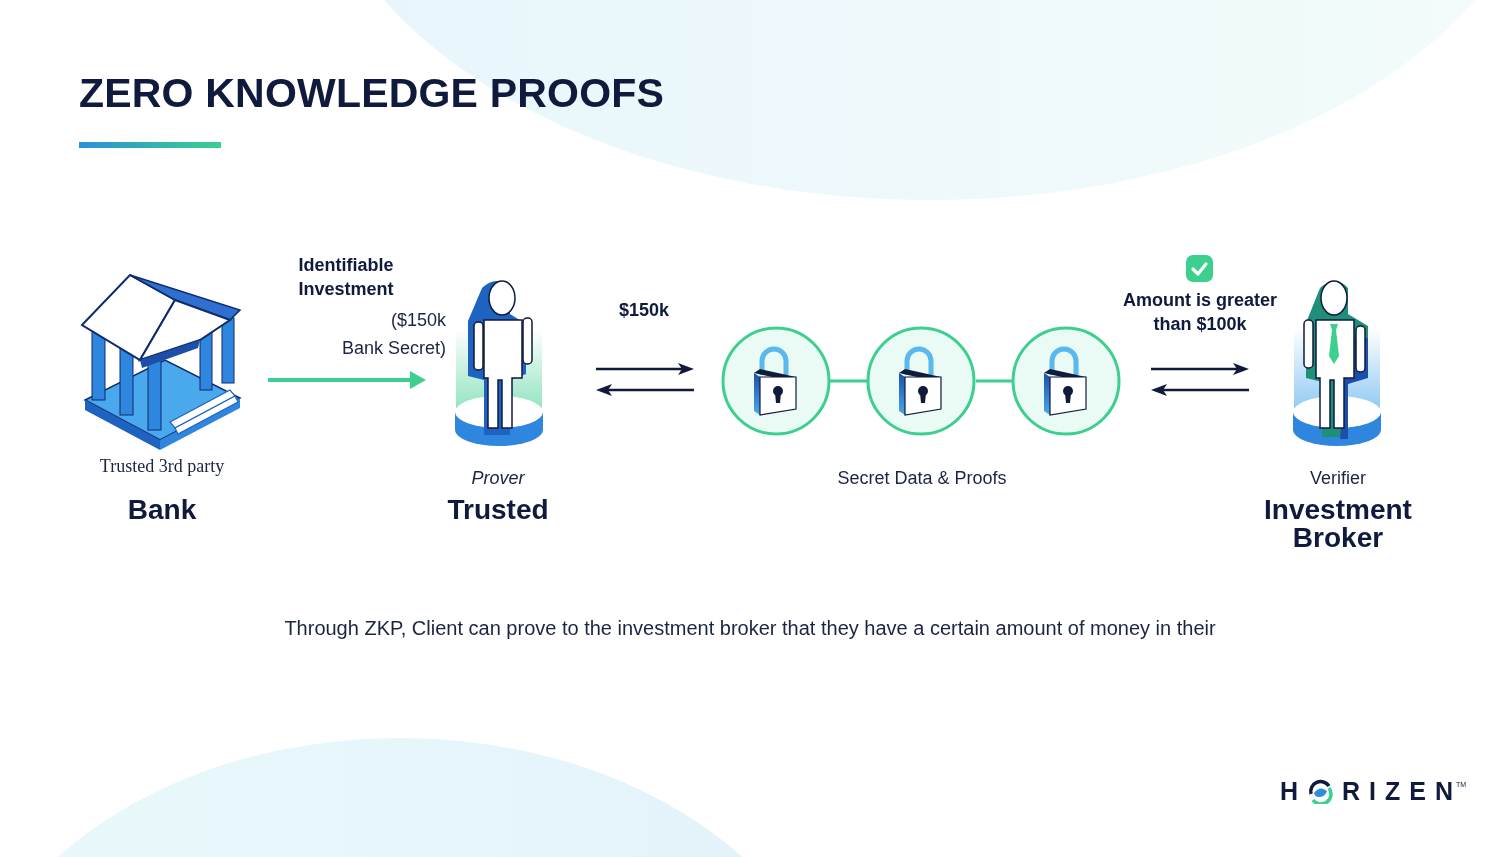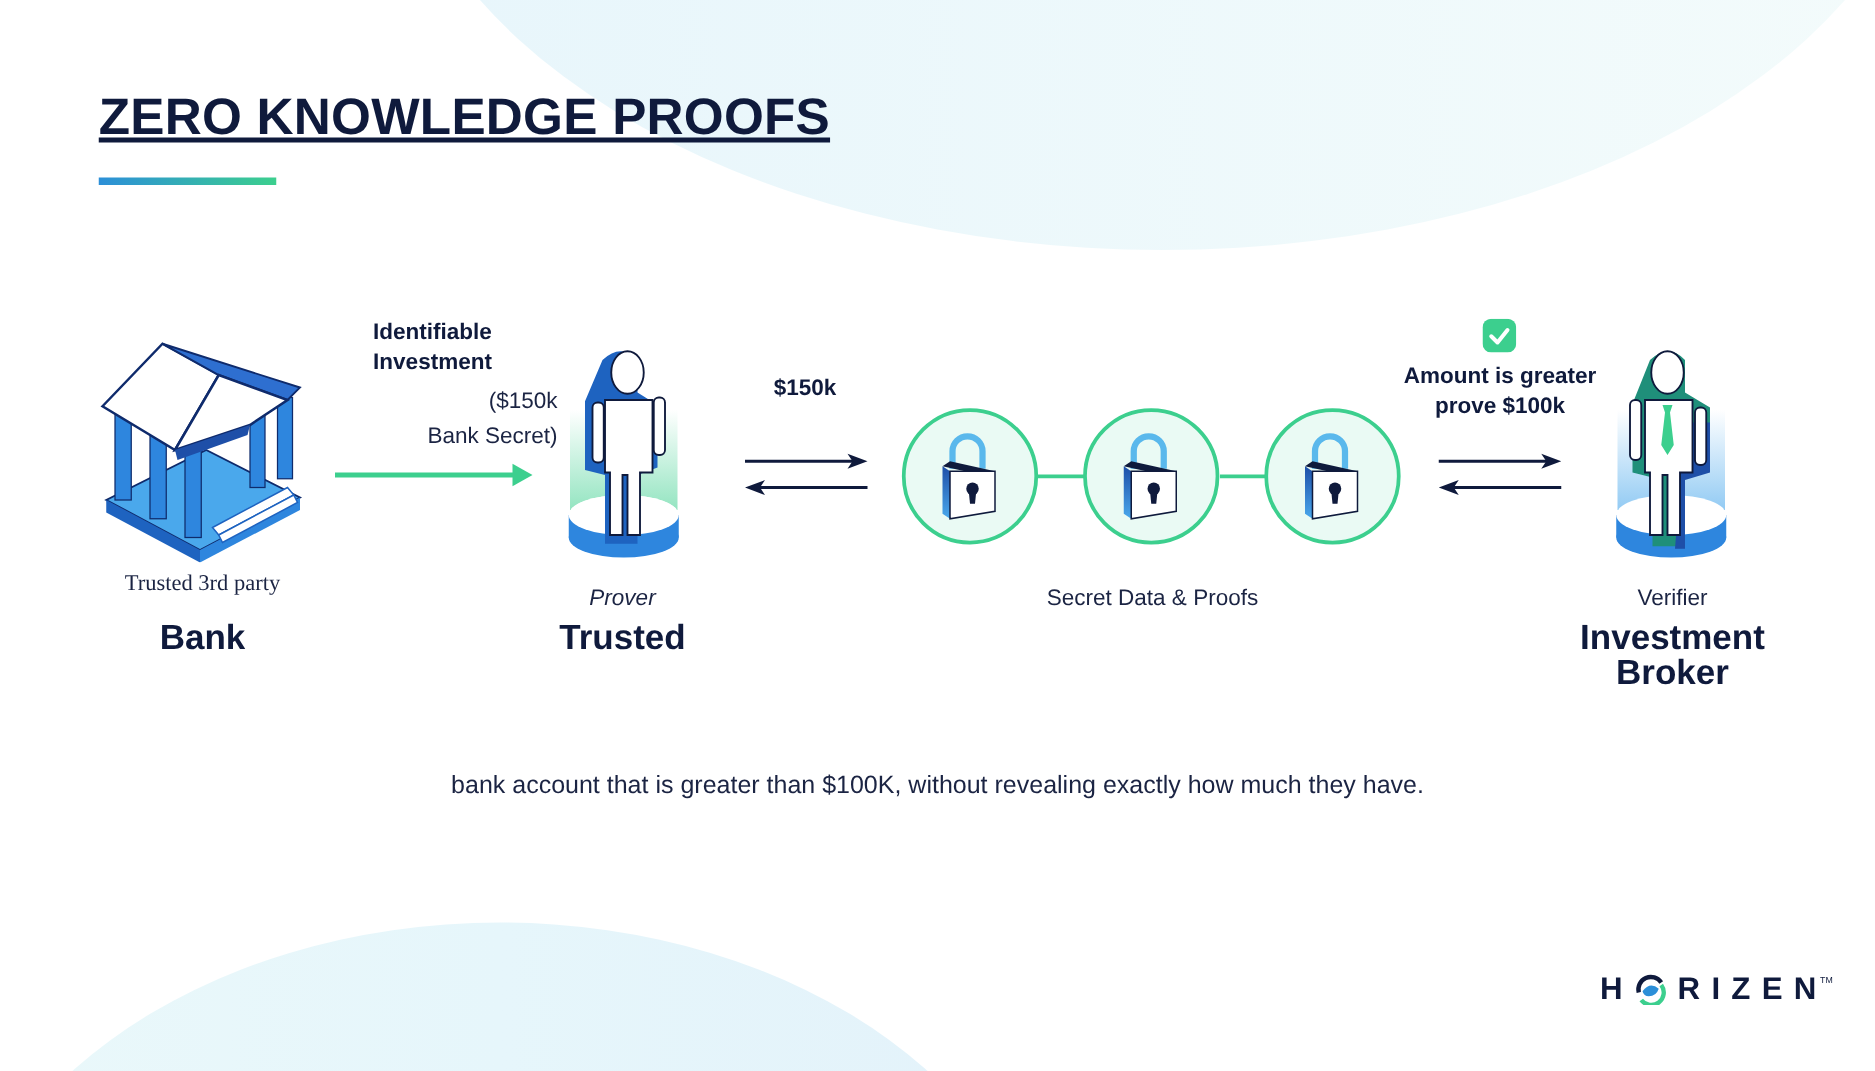--- a/index.html
+++ b/index.html
@@ -15,21 +15,20 @@
   .bg-blob-bottom {
     position: absolute; left: -40px; top: 738px; width: 880px; height: 640px;
     border-radius: 50%;
     background: linear-gradient(90deg, #eaf8fa 0%, #e6f6fb 50%, #e3f2fa 100%);
   }
 
   .title {
     position: absolute; left: 79px; top: 70px;
     font-size: 41px; font-weight: 700; letter-spacing: 0.2px;
     color: #0f1a3c;
-    text-decoration: underline;
   }
   .title-underline {
     position: absolute; left: 79px; top: 142px; width: 142px; height: 6px;
     background: linear-gradient(90deg, #2c8fd8, #3ccf8e);
   }
 
   .label-small { position: absolute; font-size: 18px; color: #1b2443; text-align: center; white-space: nowrap; }
   .label-big { position: absolute; font-size: 28px; font-weight: 700; color: #0f1a3c; text-align: center; line-height: 28px; white-space: nowrap; }
   .label-bold-mid { position: absolute; font-size: 18px; font-weight: 700; color: #0f1a3c; text-align: center; line-height: 24px; white-space: nowrap; }
   .label-reg-mid { position: absolute; font-size: 18px; color: #1b2443; text-align: right; line-height: 28px; white-space: nowrap; }
@@ -158,21 +157,21 @@
 </div>
 <div class="label-small" style="left:772px; top:468px; width:300px;">Secret Data &amp; Proofs</div>
 
 <div class="icon" style="left:1186px; top:255px; width:27px; height:27px;">
   <svg width="27" height="27" viewBox="0 0 27 27">
     <rect x="0" y="0" width="27" height="27" rx="7" fill="#3ccf8e"></rect>
     <polyline points="7,14 12,19 20,9" fill="none" stroke="#ffffff" stroke-width="3.2" stroke-linecap="round" stroke-linejoin="round"></polyline>
   </svg>
 </div>
 <div class="label-bold-mid" style="left:1100px; top:288px; width:200px;">Amount is greater</div>
-<div class="label-bold-mid" style="left:1100px; top:312px; width:200px;">prove $100k</div>
+<div class="label-bold-mid" style="left:1100px; top:312px; width:200px;">than $100k</div>
 
 <div class="icon" style="left:1149px; top:360px; width:102px; height:36px;">
   <svg width="102" height="36" viewBox="0 0 102 36">
     <line x1="2" y1="9" x2="92" y2="9" stroke="#0f1a3c" stroke-width="2.5"></line>
     <polygon points="84,3 100,9 84,15 88,9" fill="#0f1a3c"></polygon>
     <line x1="10" y1="30" x2="100" y2="30" stroke="#0f1a3c" stroke-width="2.5"></line>
     <polygon points="18,24 2,30 18,36 14,30" fill="#0f1a3c"></polygon>
   </svg>
 </div>
 
@@ -199,21 +198,21 @@
     <rect x="66" y="48" width="9" height="46" rx="4" fill="#ffffff" stroke="#0f1a3c" stroke-width="1.5"></rect>
 
     <polygon points="40,46 48,46 46,52 49,78 44,86 39,78 42,52" fill="#3ccf8e"></polygon>
   </svg>
 </div>
 <div class="label-small" style="left:1238px; top:468px; width:200px;">Verifier</div>
 <div class="label-big" style="left:1218px; top:496px; width:240px;">Investment</div>
 <div class="label-big" style="left:1218px; top:524px; width:240px;">Broker</div>
 
 <div class="description">
-  <div>bank account that is greater than $100K, without revealing exactly how much they have.</div>
+  <div>Through ZKP, Client can prove to the investment broker that they have a certain amount of money in their</div>
 </div>
 
 <div class="logo">
   <span>H</span>
   <span class="icon" style="position:relative; width:26px; height:26px; margin-right:9px; display:inline-block;">
     <svg width="26" height="26" viewBox="0 0 26 26">
       <path d="M4,16 a10,10 0 0 1 18,-8" fill="none" stroke="#0f1a3c" stroke-width="3.5"></path>
       <path d="M22,10 a10,10 0 0 1 -16,12" fill="none" stroke="#3ccf8e" stroke-width="3.5"></path>
       <path d="M7,15 q6,-8 13,-2 q-2,6 -8,6 q-4,0 -5,-4 z" fill="#2c8fd8"></path>
     </svg>

